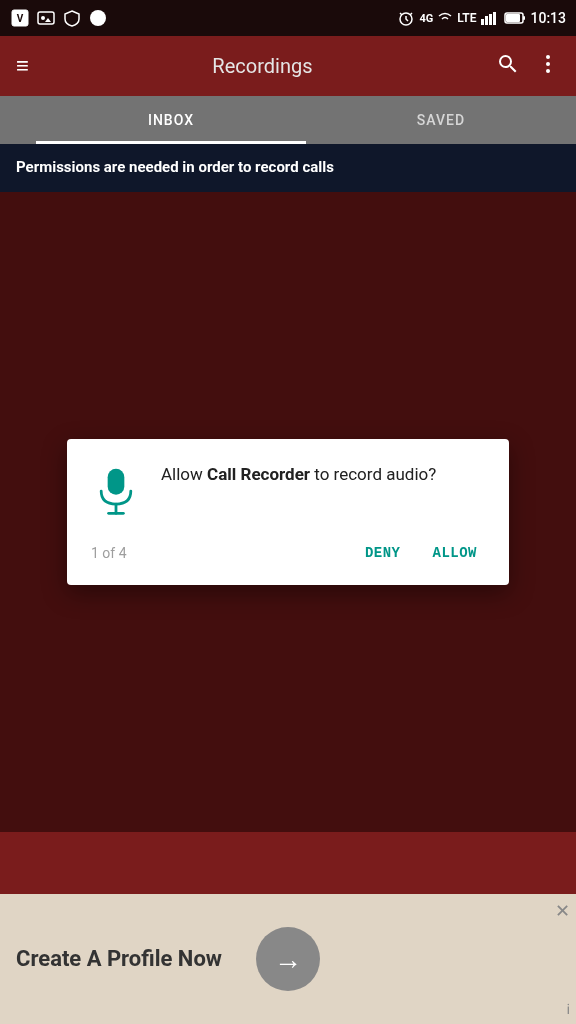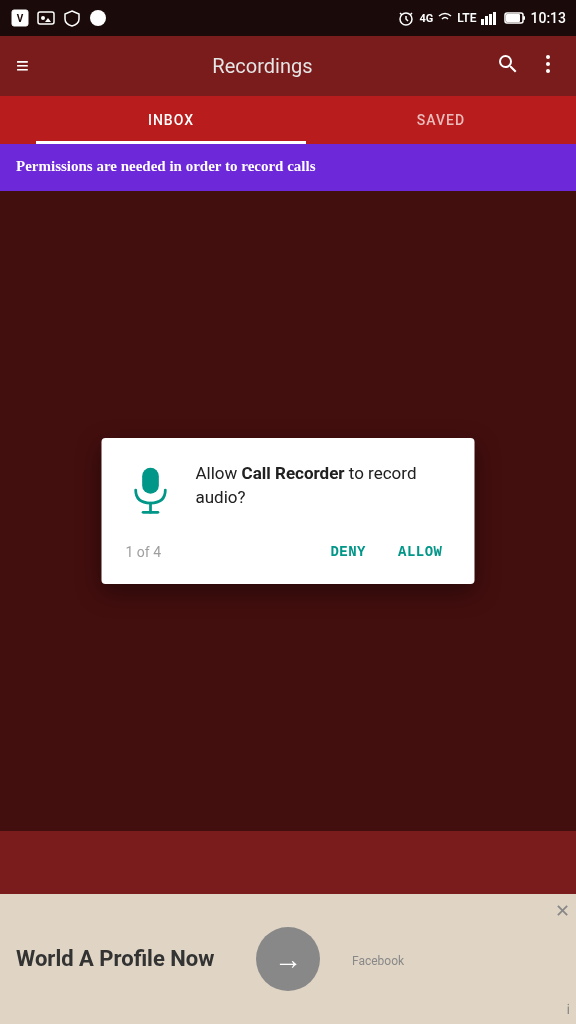--- a/index.html
+++ b/index.html
@@ -64,21 +64,21 @@
     }
     .toolbar-icon {
       color: white;
       font-size: 22px;
       cursor: pointer;
     }
 
     
     .tabs {
       width: 100%;
-      background: #b91c1c;
+      background: #737373;
       display: flex;
       border-bottom: none;
       padding-left: 36px;
     }
     .tab {
       flex: 1;
       height: 48px;
       display: flex;
       align-items: center;
       justify-content: center;
@@ -97,24 +97,23 @@
       position: absolute;
       bottom: 0;
       left: 0;
       right: 0;
       height: 3px;
       background: white;
     }
 
     
     .permission-banner {
-      background: #6d28d9;
+      background: #0f172a;
       padding: 14px 16px 10px 16px;
       width: 100%;
-      font-family: Liberation Serif, serif;
     }
     .permission-text {
       color: white;
       font-size: 15px;
       font-weight: 700;
       margin-bottom: 6px;
     }
     .grant-link {
       color: #64b5f6;
       font-size: 14px;
@@ -129,21 +128,21 @@
       height: 640px;
       background: rgba(50, 10, 10, 0.75);
       position: relative;
       display: flex;
       align-items: center;
       justify-content: center;
     }
 
     
     .dialog {
-      width: 373px;
+      width: 442px;
       background: white;
       border-radius: 4px;
       padding: 24px 24px 16px 24px;
       box-shadow: 0 8px 24px rgba(0,0,0,0.4);
       position: absolute;
       top: 50%;
       left: 50%;
       transform: translate(-50%, -50%);
     }
     .dialog-header {
@@ -375,23 +374,22 @@
         <button class="dialog-btn">DENY</button>
         <button class="dialog-btn">ALLOW</button>
       </div>
     </div>
   </div>
 
 </div>
 
 <div class="ad-banner">
   <div class="ad-content-left">
-    <div class="ad-title">World A Profile Now</div>
+    <div class="ad-title">Create A Profile Now</div>
   </div>
   <div class="ad-button">
     <span class="ad-button-icon">→</span>
   </div>
   <div class="ad-content-right">
-    <div class="ad-source">Facebook</div>
   </div>
   <span class="ad-close">✕</span>
   <span class="ad-info">ℹ</span>
 </div>
 
 </body></html>

